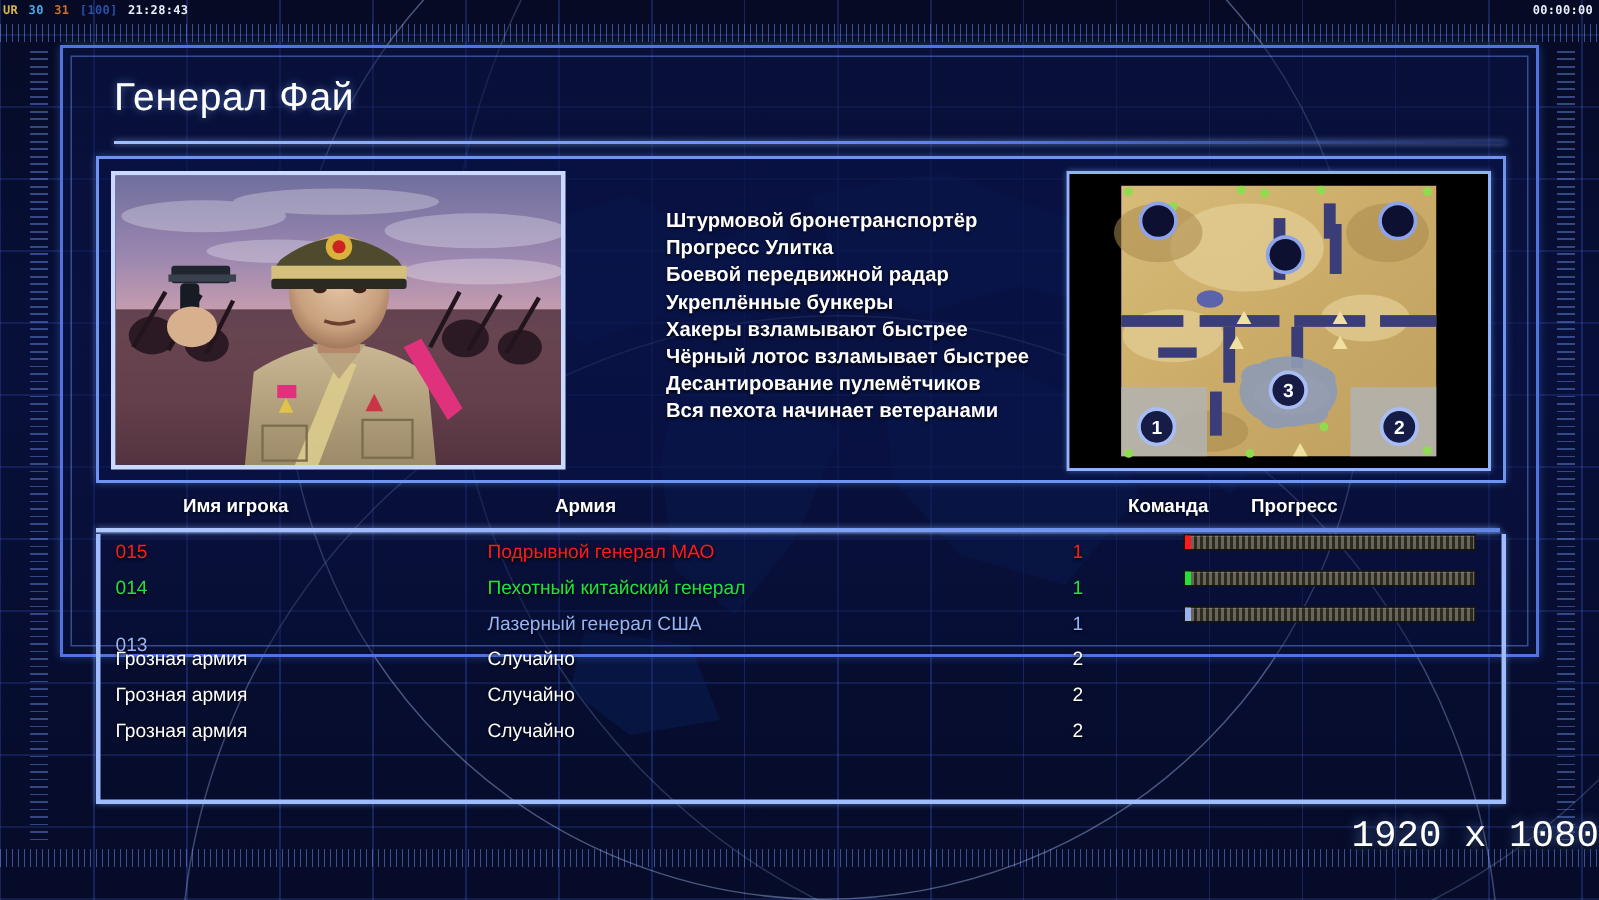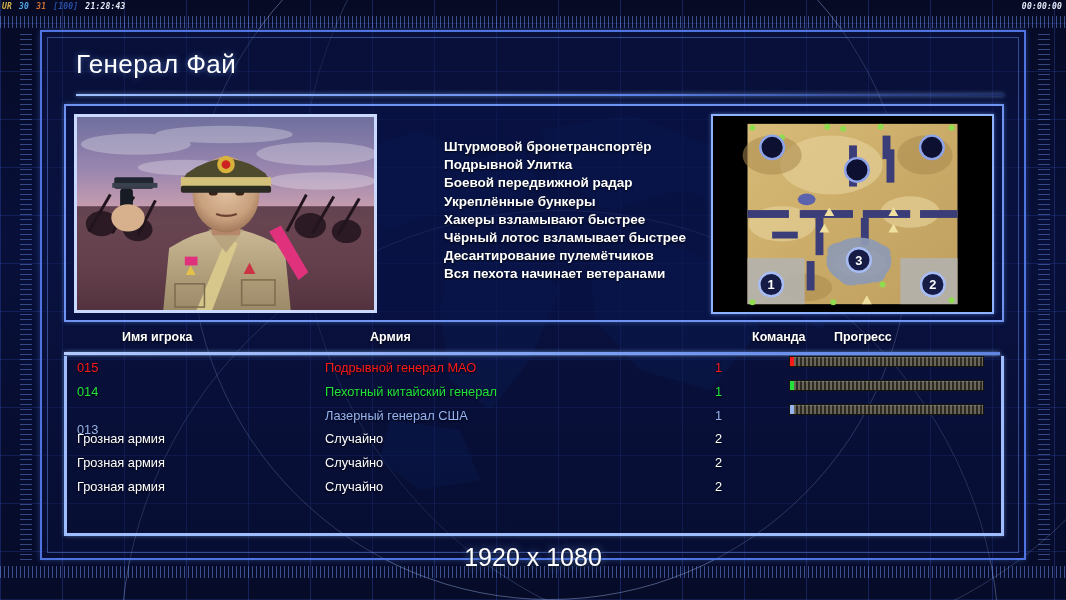--- a/index.html
+++ b/index.html
@@ -37,21 +37,20 @@
     position: absolute;
     top: 0; left: 0; right: 0;
     height: 14px;
     z-index: 40;
     font-family: "DejaVu Sans Mono", monospace;
     font-size: 8px;
     font-weight: bold;
     line-height: 14px;
     letter-spacing: .2px;
     white-space: nowrap;
-    font-style: italic;
   }
   .topbar-left { position: absolute; left: 2px; top: 0; }
   .topbar-left span { margin-right: 2px; }
   .tb-ur   { color: #d8b34a; }
   .tb-n1   { color: #4fa8e8; }
   .tb-n2   { color: #d06f2f; }
   .tb-br   { color: #2a4fa8; }
   .tb-time { color: #e9eefc; }
   .topbar-right {
     position: absolute; right: 4px; top: 0;
@@ -117,21 +116,21 @@
     left: 330px; top: 90px;
     width: 540px; height: 430px;
     opacity: .30;
     pointer-events: none;
   }
 
   
   .frame {
     position: absolute;
     left: 40px; top: 30px;
-    width: 986px; height: 530px;
+    width: 986px; height: 408px;
     border: 2px solid #4f74e0;
     background: linear-gradient(180deg, rgba(10,20,72,.55), rgba(8,16,60,.45));
     box-shadow: 0 0 6px rgba(90,140,255,.35);
   }
   .frame-inner {
     position: absolute;
     inset: 5px;
     border: 1px solid rgba(110,150,255,.45);
   }
 
@@ -266,24 +265,24 @@
     position: absolute;
     left: 0; top: 0;
     width: 4px; height: 100%;
   }
 
   
   .watermark {
     position: absolute;
     left: 0; right: 0;
     bottom: 28px;
-    text-align: center;
+    text-align: right;
     color: #ffffff;
     font-size: 25px;
-    font-family: Liberation Sans, sans-serif;
+    font-family: Liberation Mono, monospace;
     text-shadow: 0 0 8px rgba(120,170,255,.6), 0 2px 3px rgba(0,0,0,.8);
     z-index: 30;
   }
 </style>
 </head>
 <body>
 
 <div id="screen">
 
   <div class="backdrop-grid"></div>
@@ -421,21 +420,21 @@
 
           <g fill="none" stroke="#7d6d4f" stroke-width="1.6">
             <rect x="168" y="168" width="34" height="26"></rect>
             <rect x="100" y="172" width="30" height="24"></rect>
           </g>
         </svg>
       </div>
 
       <div class="ability-list">
           <div>Штурмовой бронетранспортёр</div>
-          <div>Подрывной Улитка</div>
+          <div>Прогресс Улитка</div>
           <div>Боевой передвижной радар</div>
           <div>Укреплённые бункеры</div>
           <div>Хакеры взламывают быстрее</div>
           <div>Чёрный лотос взламывает быстрее</div>
           <div>Десантирование пулемётчиков</div>
           <div>Вся пехота начинает ветеранами</div>
         </div>
 
       <div class="minimap-wrap">
         <svg viewBox="0 0 283 200" preserveAspectRatio="none">

